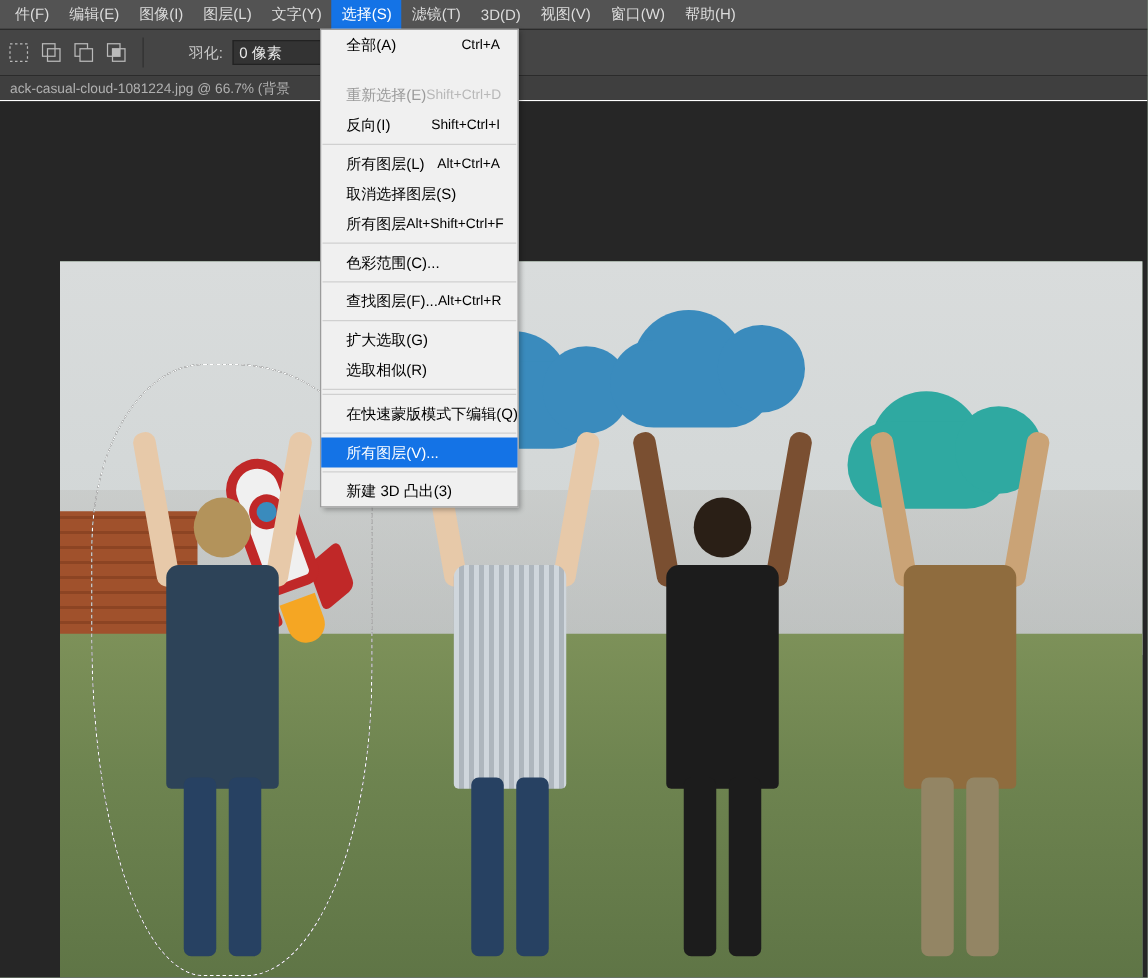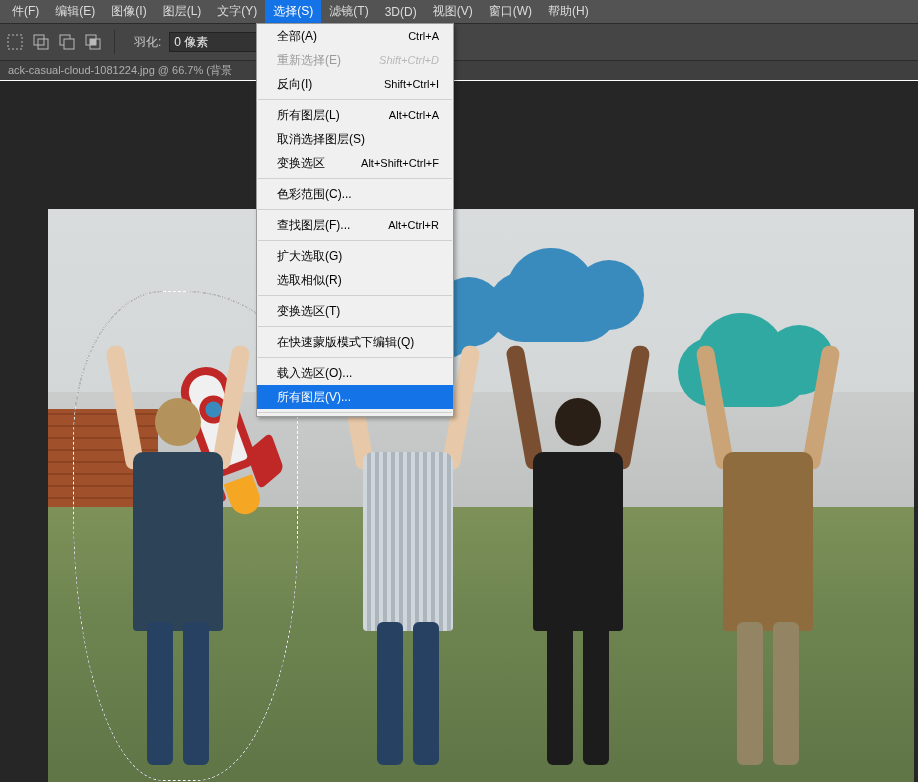--- a/index.html
+++ b/index.html
@@ -6,21 +6,21 @@
   body { background: #535353; width: 918px; height: 782px; overflow: hidden; color: #dcdcdc; font-size: 12px; user-select: none; }
 
   .menubar { background: #535353; height: 23px; display: flex; align-items: center; padding-left: 4px; }
   .menubar .item { padding: 22px 8px; cursor: default; }
   .menubar .item.open { background: #1473e6; color: #fff; }
 
   .toolbar { background: #454545; height: 38px; border-top: 1px solid #2b2b2b; border-bottom: 1px solid #2b2b2b; display: flex; align-items: center; padding-left: 4px; gap: 4px; }
   .tool-icon { width: 22px; height: 22px; display: inline-flex; align-items: center; justify-content: center; color: #bababa; }
   .tool-icon svg { width: 16px; height: 16px; }
   .sep { width: 1px; height: 24px; background: #303030; margin: 0 6px; }
-  .field-label { color: #c8c8c8; margin-left: 9px; margin-right: 4px; }
+  .field-label { color: #c8c8c8; margin-left: 26px; margin-right: 4px; }
   .num-input { background: #333; border: 1px solid #222; color: #eaeaea; font-size: 12px; width: 98px; height: 20px; padding: 0 4px; display: inline-flex; align-items: center; }
 
   .filetab-bar { background: #3f3f3f; height: 20px; border-bottom: 1px solid #ffffff; display: flex; align-items: center; padding-left: 8px; color: #b0b0b0; font-size: 11px; }
 
   .workspace { position: relative; background: #262626; width: 918px; height: 701px; }
   .canvas { position: absolute; left: 48px; top: 128px; width: 866px; height: 573px; background: #87a187; overflow: hidden; }
 
   
   .sky { position: absolute; left: 0; top: 0; right: 0; height: 55%; background: linear-gradient(#d9dcdc, #cfd4d4); }
   .buildings { position:absolute; left:0; right:0; top:32%; height:22%; background: linear-gradient(#b8b8b4,#9d9d99); opacity:.35; }
@@ -55,27 +55,27 @@
   .rocket .fin{position:absolute;bottom:20px;width:30px;height:40px;background:#c02828;border-radius:6px;}
   .rocket .fl{left:18px;transform:skewY(20deg);} .rocket .fr{right:18px;transform:skewY(-20deg);}
   .rocket .flame{position:absolute;left:50px;bottom:-4px;width:30px;height:36px;background:#f5a623;border-radius:0 0 16px 16px;}
 
   
   .marquee { position:absolute; border:1px dashed #000; outline:1px dashed #fff; outline-offset:-1px; }
 
   .brick{position:absolute;left:0;top:200px;width:110px;height:160px;background:repeating-linear-gradient(0deg,#a0512c 0 10px,#8c4423 10px 12px);}
 
   
-  .dropdown { position: absolute; left: 256px; top: 23px; width: 198px; background: #f0f0f0; color: #000; border: 1px solid #9b9b9b; box-shadow: 2px 2px 4px rgba(0,0,0,.3); font-size: 12px; }
+  .dropdown { position: absolute; left: 256px; top: 23px; width: 159px; background: #f0f0f0; color: #000; border: 1px solid #9b9b9b; box-shadow: 2px 2px 4px rgba(0,0,0,.3); font-size: 12px; }
   .dropdown .row { display: flex; align-items: center; height: 24px; padding: 0 14px 0 20px; white-space: nowrap; }
-  .dropdown .row.disabled { color: #9a9a9a; }
+  .dropdown .row.disabled { color: #9a9a9a; margin-top: 16px; }
   .dropdown .row.hover { background: #1473e6; color: #fff; }
   .dropdown .lbl { flex: 1; }
   .dropdown .sc { color: inherit; font-size: 11px; }
-  .dropdown .row.disabled .sc { color:#b8b8b8;font-style:italic; }
+  .dropdown .row.disabled .sc { color:#b8b8b8; }
   .dropdown hr { border: none; border-top: 1px solid #d0d0d0; margin: 3px 1px; }
   .dropdown .sub::after { content: "▶"; font-size: 9px; margin-left: 6px; }
 </style>
 </head>
 <body>
 
 <div class="menubar">
   <span class="item">件(F)</span>
   <span class="item">编辑(E)</span>
   <span class="item">图像(I)</span>
@@ -212,48 +212,45 @@
     </div>
     <hr>
     <div class="row">
       <span class="lbl">所有图层(L)</span>
       <span class="sc">Alt+Ctrl+A</span>
     </div>
     <div class="row">
       <span class="lbl">取消选择图层(S)</span>
     </div>
     <div class="row">
-      <span class="lbl">变换选区</span>
+      <span class="lbl">所有图层</span>
       <span class="sc">Alt+Shift+Ctrl+F</span>
     </div>
     <hr>
     <div class="row">
       <span class="lbl">色彩范围(C)...</span>
     </div>
     <hr>
     <div class="row">
       <span class="lbl">查找图层(F)...</span>
       <span class="sc">Alt+Ctrl+R</span>
     </div>
     <hr>
     <div class="row">
       <span class="lbl">扩大选取(G)</span>
     </div>
     <div class="row">
       <span class="lbl">选取相似(R)</span>
     </div>
     <hr>
-    <div class="row">
-      <span class="lbl">变换选区(T)</span>
-    </div>
     <hr>
     <div class="row">
       <span class="lbl">在快速蒙版模式下编辑(Q)</span>
     </div>
     <hr>
-    <div class="row">
-      <span class="lbl">载入选区(O)...</span>
-    </div>
     <div class="row hover">
       <span class="lbl">所有图层(V)...</span>
     </div>
     <hr>
+    <div class="row">
+      <span class="lbl">新建 3D 凸出(3)</span>
+    </div>
   </div>
 
 </body></html>

